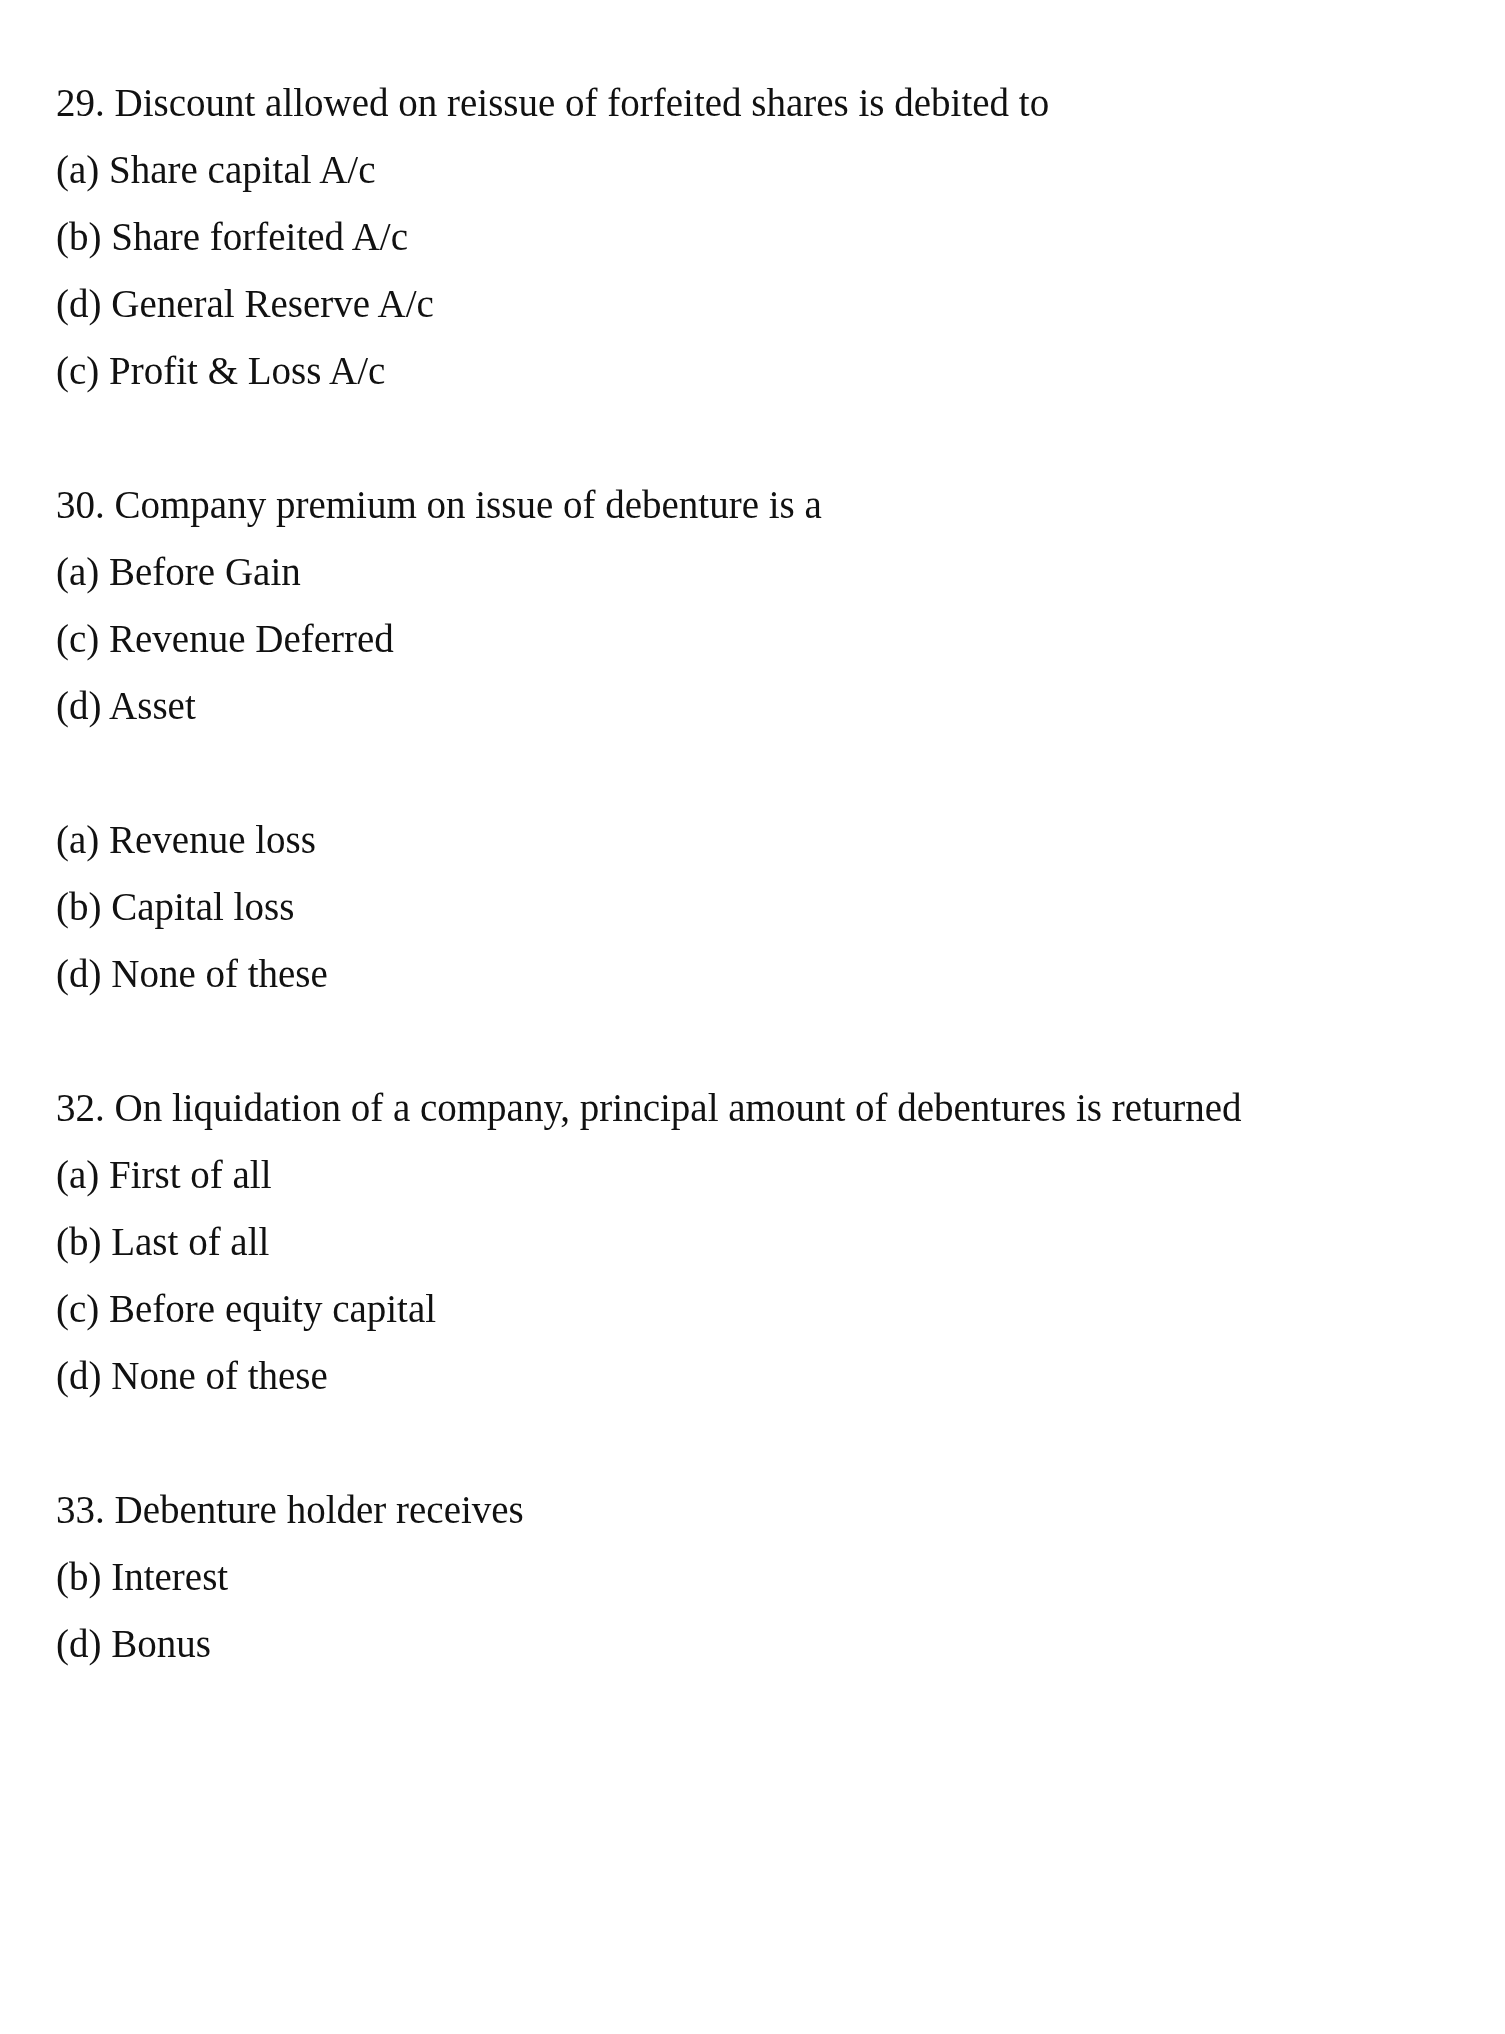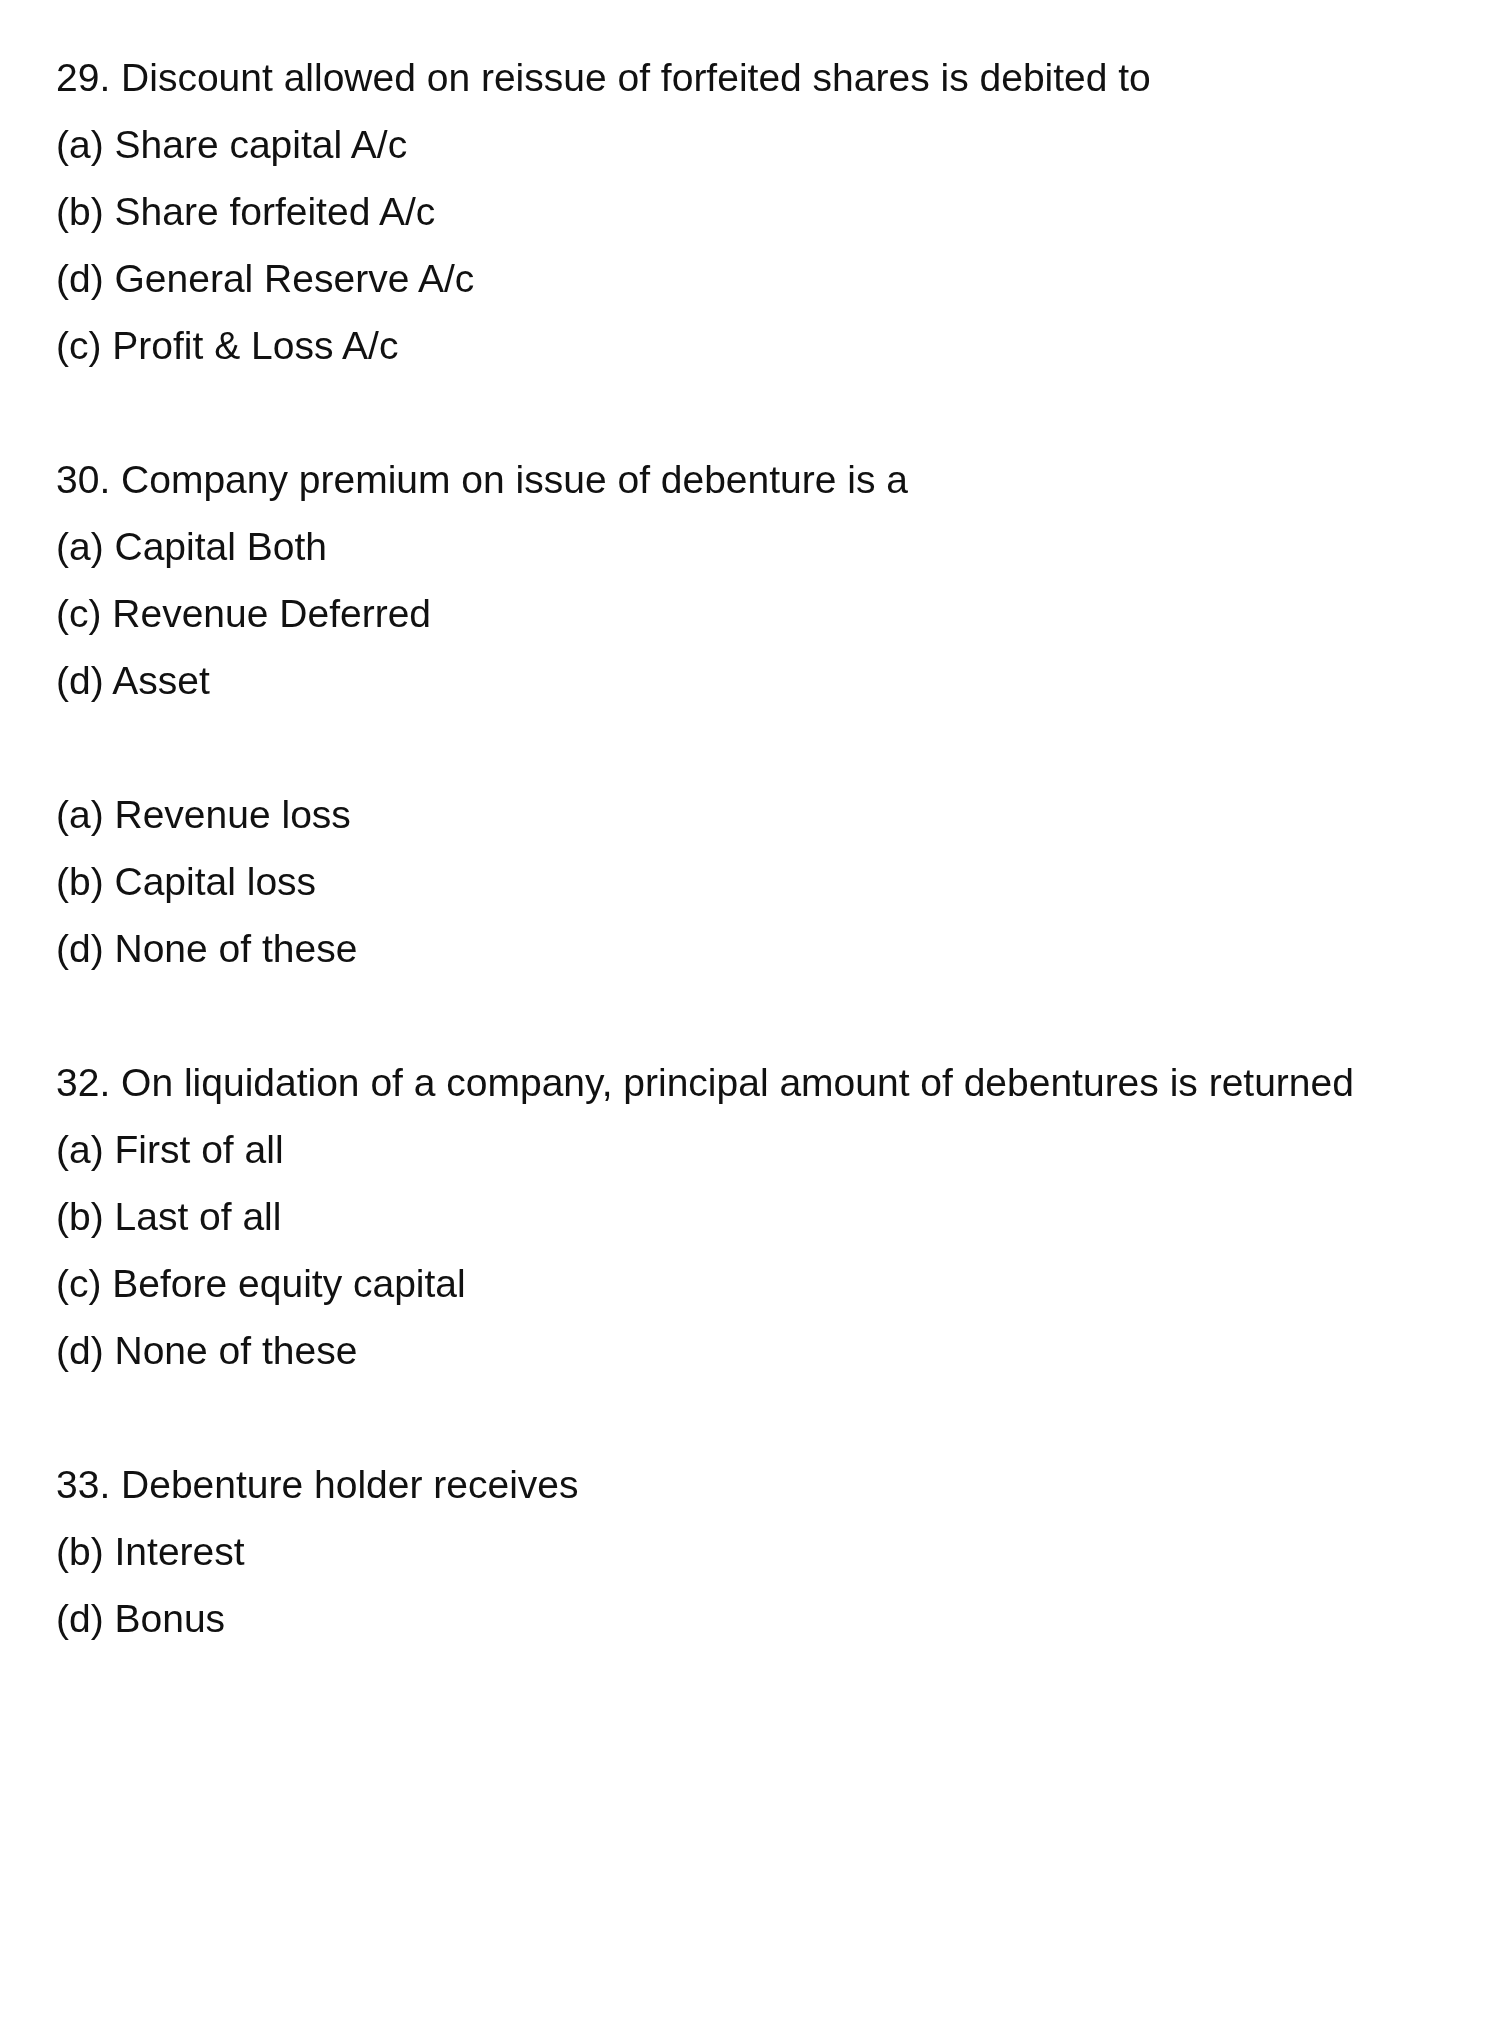--- a/index.html
+++ b/index.html
@@ -13,23 +13,23 @@
       overflow: hidden;
       position: relative;
     }
     .page {
       position: absolute;
       left: 0;
       top: 0;
       width: 1505px;
       height: 2034px;
       background: #ffffff;
-      padding: 44px 0 0 56px;
+      padding: 69px 0 0 56px;
       box-sizing: border-box;
-      font-family: Liberation Sans, sans-serif;
+      font-family: Liberation Serif, serif;
       font-size: 39px;
       line-height: 67px;
       color: #111111;
     }
     .question-block {
       margin: 0 0 67px 0;
     }
     .line {
       display: block;
       height: 67px;
@@ -46,21 +46,21 @@
   <div class="question-block">
     <div class="line"><span class="q-num">29.</span> <span>Discount allowed on reissue of forfeited shares is debited to</span></div>
     <div class="line"><span class="opt-letter">(a)</span> <span>Share capital A/c</span></div>
     <div class="line"><span class="opt-letter">(b)</span> <span>Share forfeited A/c</span></div>
     <div class="line"><span class="opt-letter">(d)</span> <span>General Reserve A/c</span></div>
     <div class="line"><span class="opt-letter">(c)</span> <span>Profit &amp; Loss A/c</span></div>
   </div>
 
   <div class="question-block">
     <div class="line"><span class="q-num">30.</span> <span>Company premium on issue of debenture is a</span></div>
-    <div class="line"><span class="opt-letter">(a)</span> <span>Capital Both</span></div>
+    <div class="line"><span class="opt-letter">(a)</span> <span>Before Gain</span></div>
     <div class="line"><span class="opt-letter">(c)</span> <span>Revenue Deferred</span></div>
     <div class="line"><span class="opt-letter">(d)</span> <span>Asset</span></div>
   </div>
 
   <div class="question-block">
     <div class="line"><span class="opt-letter">(a)</span> <span>Revenue loss</span></div>
     <div class="line"><span class="opt-letter">(b)</span> <span>Capital loss</span></div>
     <div class="line"><span class="opt-letter">(d)</span> <span>None of these</span></div>
   </div>
 

